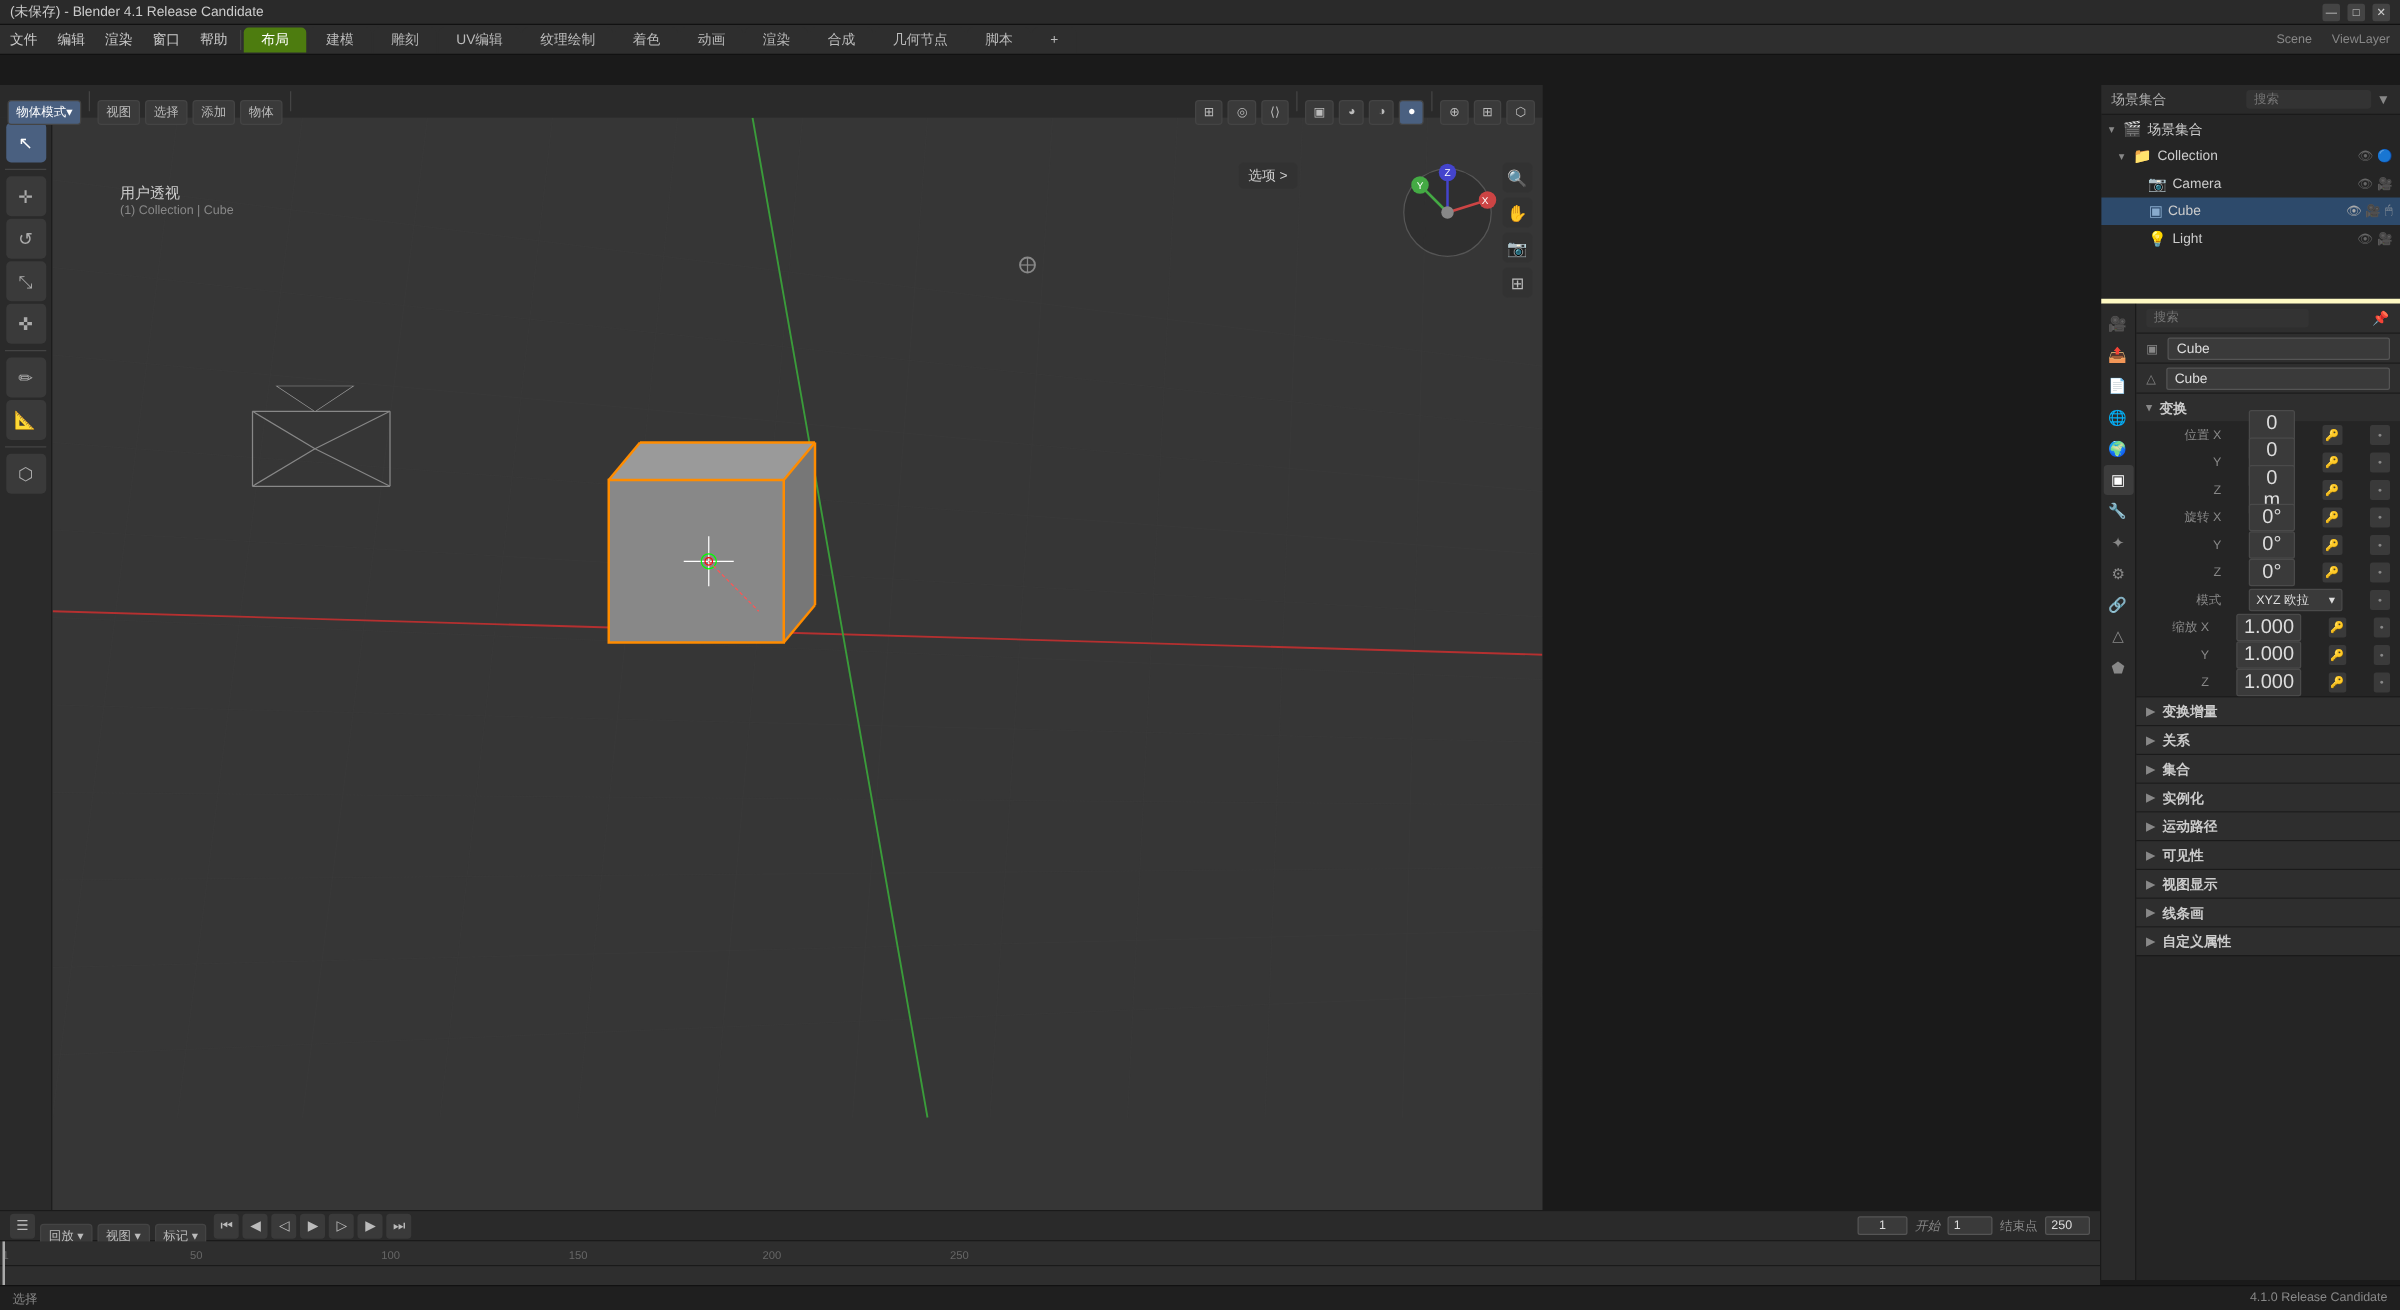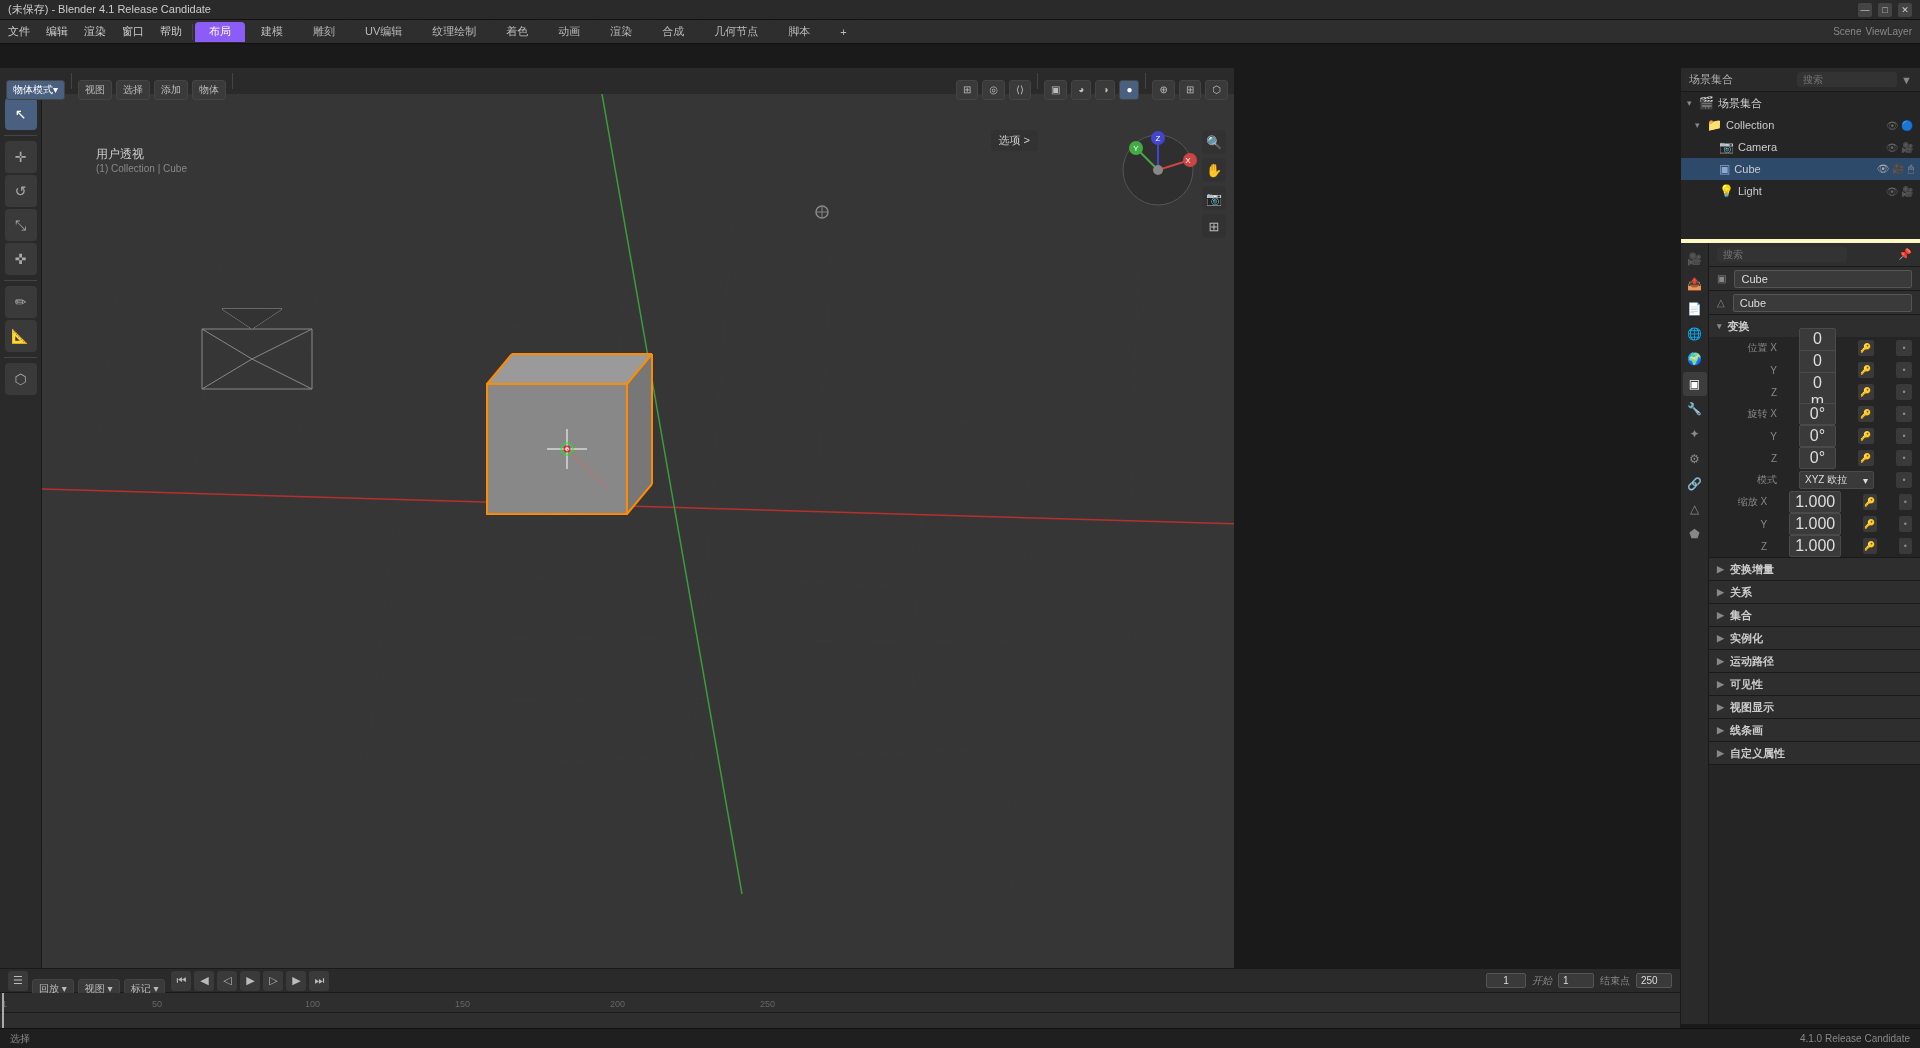--- a/index.html
+++ b/index.html
@@ -62,21 +62,21 @@
       font-size: 11px;
       color: #bbb;
       cursor: pointer;
       background: #2e2e2e;
       border-radius: 4px 4px 0 0;
       margin-right: 2px;
       height: 20px;
       display: flex;
       align-items: center;
     }
-    .ws-tab.active { background: #8b5cf6; color: #fff; }
+    .ws-tab.active { background: #4d7c0f; color: #fff; }
 
     
     #main {
       position: absolute;
       top: 68px; left: 0;
       width: 1234px;
       bottom: 24px;
       background: #303030;
       overflow: hidden;
     }
@@ -503,21 +503,21 @@
   <div class="menu-item ws-tab">UV编辑</div>
   <div class="menu-item ws-tab">纹理绘制</div>
   <div class="menu-item ws-tab">着色</div>
   <div class="menu-item ws-tab">动画</div>
   <div class="menu-item ws-tab">渲染</div>
   <div class="menu-item ws-tab">合成</div>
   <div class="menu-item ws-tab">几何节点</div>
   <div class="menu-item ws-tab">脚本</div>
   <div class="menu-item ws-tab">+</div>
   <div style="flex:1"></div>
-  <div style="display:flex;align-items:center;gap:4px;padding-right:8px;">
+  <div style="display:flex;align-items:center;gap:16px;padding-right:8px;">
     <span style="font-size:10px;color:#888;">Scene</span>
     <span style="font-size:10px;color:#888;">ViewLayer</span>
   </div>
 </div>
 
 <div id="main">
 
   <div id="viewport-toolbar">
     <div class="vp-btn active">
       <span>物体模式</span> ▾

